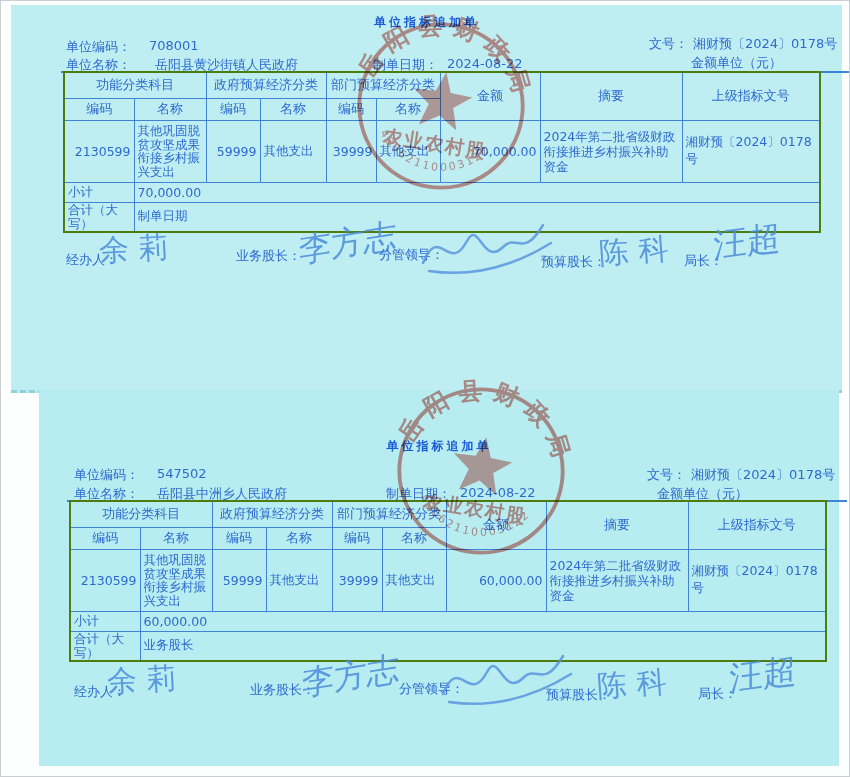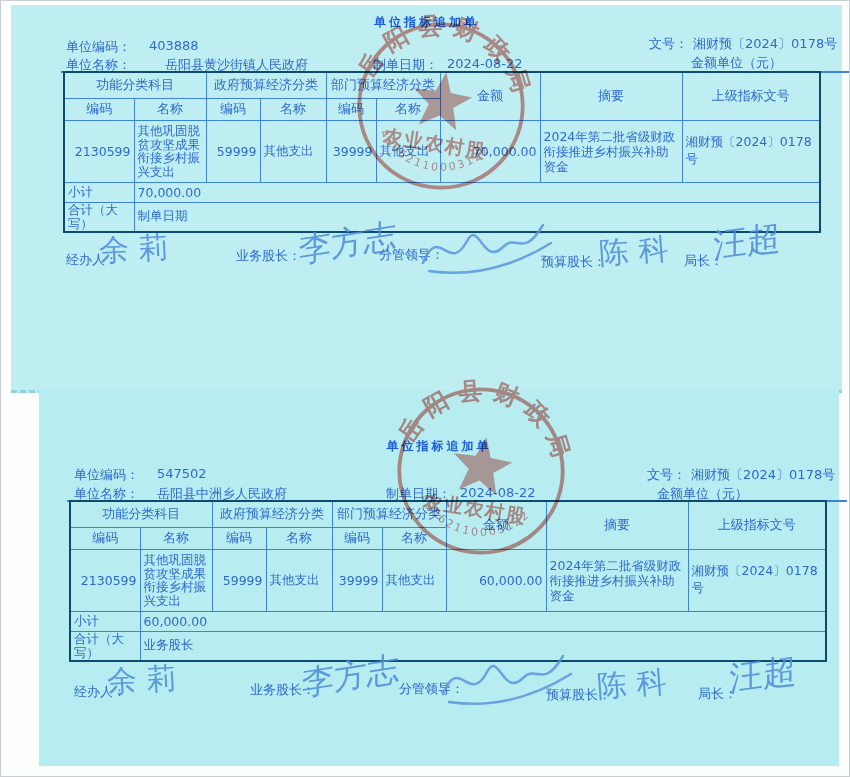--- a/index.html
+++ b/index.html
@@ -6,21 +6,21 @@
   .page{position:relative;width:850px;height:777px;background:#fdfefe;border:1px solid #c9ced0;
         box-sizing:border-box;overflow:hidden;font-family:"DejaVu Sans",sans-serif;}
   .doc{position:absolute;color:#2e6ace;}
   .doc1{left:10px;top:4px;width:831px;height:385px;background:#bfeef2;border-bottom:3px dashed #8fd3da;}
   .doc2{left:38px;top:389px;width:800px;height:376px;background:#b7ecf0;}
   .title{position:absolute;left:0;width:100%;text-align:center;font-size:12px;font-weight:bold;
          color:#1b5cd8;letter-spacing:3px;}
   .lab{position:absolute;font-size:13px;white-space:nowrap;color:#2e6ace;}
   .rule{position:absolute;height:2px;background:#3f83d4;}
   table.grid{position:absolute;border-collapse:collapse;table-layout:fixed;width:756px;
-             border:2px solid #0c4a6e;background:transparent;padding-left:20px;}
+             border:2px solid #4d7c0f;background:transparent;padding-left:20px;}
   .grid th,.grid td{border:1px solid #3f83d4;color:#2e6ace;font-weight:normal;padding:0 3px;
                     font-size:12.5px;overflow:hidden;}
   .grid tr.h1{height:26px;} .grid tr.h2{height:22px;} .grid tr.data{height:62px;}
   .grid tr.sub{height:20px;} .grid tr.tot{height:22px;}
   .grid th{text-align:center;font-size:13px;}
   .cell-num{text-align:right;}
   .cell-name{text-align:left;line-height:13.5px;padding:2px 3px;}
   .cell-amt{text-align:right;padding-right:6px;}
   .cell-sum{text-align:left;line-height:15px;padding:0 5px;}
   .cell-ref{text-align:left;padding:0 6px;}
@@ -39,26 +39,26 @@
 </style>
 </head>
 <body>
 
 <div class="page">
 
   <div class="doc doc1">
     <div class="title" style="top:9px;">单位指标追加单</div>
 
     <span class="lab" style="left:55px;top:33px;">单位编码：</span>
-    <span class="lab" style="left:138px;top:33px;">403888</span>
+    <span class="lab" style="left:138px;top:33px;">708001</span>
     <span class="lab" style="left:638px;top:30px;">文号：</span>
     <span class="lab" style="left:682px;top:30px;">湘财预〔2024〕0178号</span>
 
     <span class="lab" style="left:55px;top:51px;">单位名称：</span>
-    <span class="lab" style="left:154px;top:51px;">岳阳县黄沙街镇人民政府</span>
+    <span class="lab" style="left:144px;top:51px;">岳阳县黄沙街镇人民政府</span>
     <span class="lab" style="left:362px;top:51px;">制单日期：</span>
     <span class="lab" style="left:436px;top:51px;">2024-08-22</span>
     <span class="lab" style="left:680px;top:49px;">金额单位（元）</span>
 
     <div class="rule" style="left:50px;top:66px;width:788px;"></div>
 
     <table class="grid" style="left:52px;top:66px;">
       <colgroup>
         <col style="width:70px">
           <col style="width:72px">

